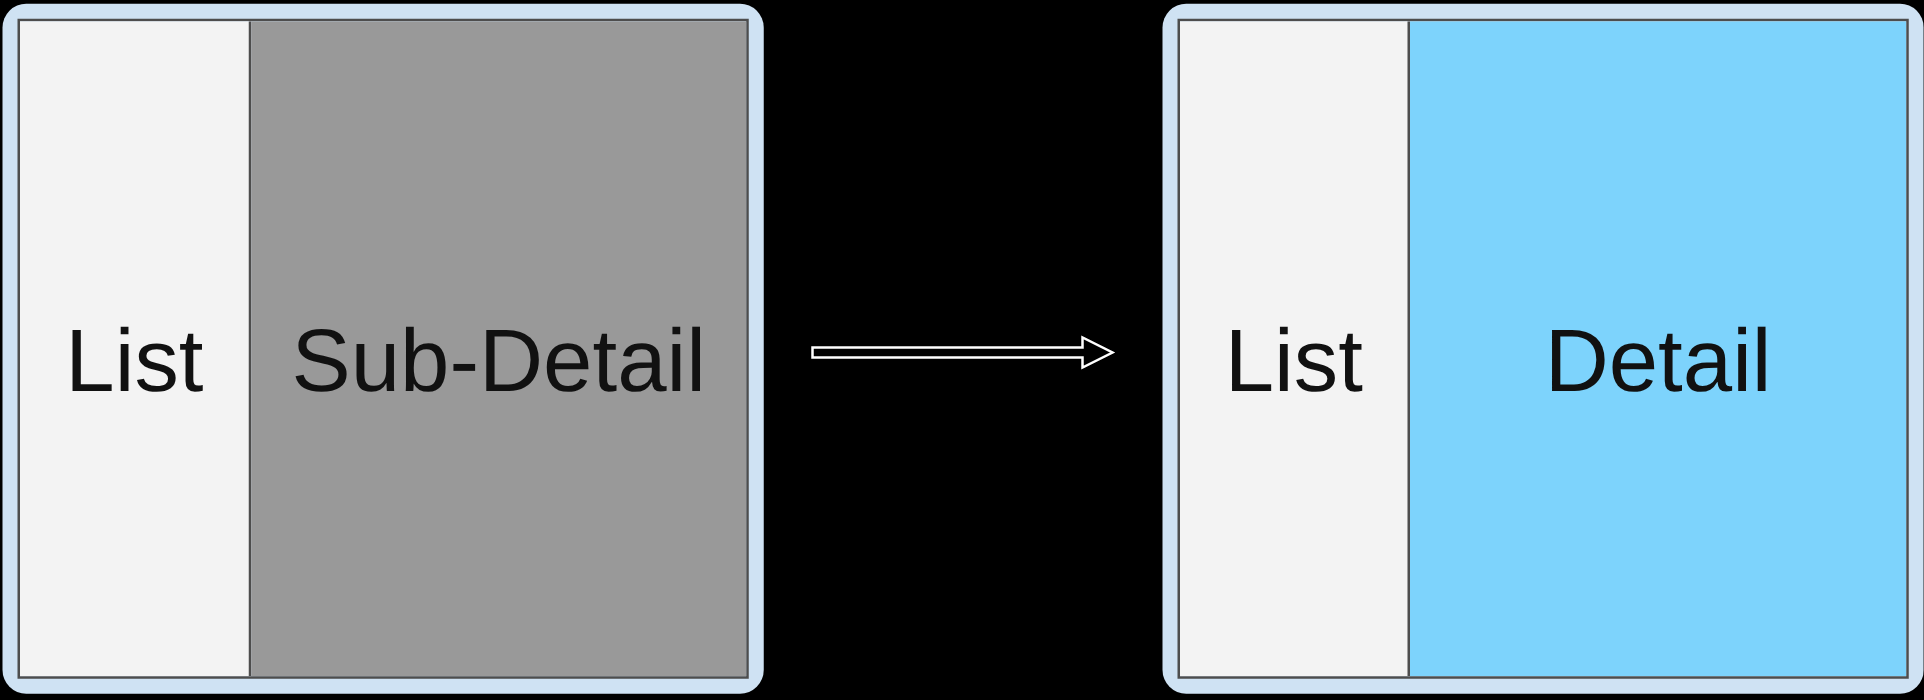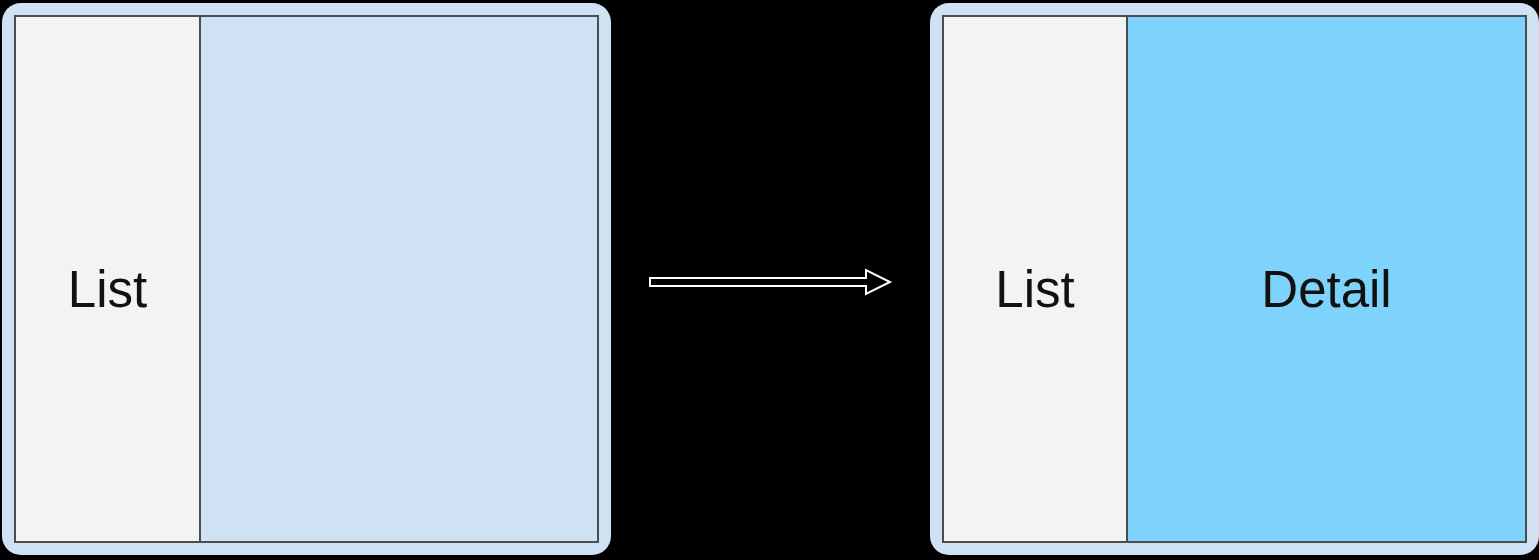--- a/index.html
+++ b/index.html
@@ -51,21 +51,21 @@
     flex: 0 0 auto;
   }
   .device-left  .panel-list { width: 185px; }
   .device-right .panel-list { width: 184px; }
   .panel-detail {
     flex: 1 1 auto;
   }
   .device-left  .panel-detail { background: #999999; }
   .device-right .panel-detail { background: #cccccc; }
   .panel-label {
-    font-size: 51px;
+    font-size: 71px;
     line-height: 1;
     color: #111111;
     letter-spacing: 0px;
     transform: translateY(10px);
     white-space: nowrap;
     user-select: none;
   }
   .arrow {
     position: absolute;
     left: 648px;
@@ -78,20 +78,23 @@
 </head>
 <body>
 
 <div class="stage">
 
   <div class="device device-left">
     <div class="screen">
       <div class="panel panel-list" style="background-color: rgb(243, 243, 243);">
         <span class="panel-label" style="color: rgb(17, 17, 17);">List</span>
       </div>
+      <div class="panel panel-detail" style="background-color: rgb(153, 153, 153);">
+        <span class="panel-label" style="color: rgb(17, 17, 17);">Sub-Detail</span>
+      </div>
     </div>
   </div>
 
   <svg class="arrow" viewBox="0 0 246 34" xmlns="http://www.w3.org/2000/svg">
     <polygon points="2,13 218,13 218,5 242,17 218,29 218,21 2,21" stroke-width="2" stroke-linejoin="miter" style="fill: rgb(0, 0, 0); stroke: rgb(255, 255, 255);"></polygon>
   </svg>
 
   <div class="device device-right">
     <div class="screen">
       <div class="panel panel-list" style="background-color: rgb(243, 243, 243);">

